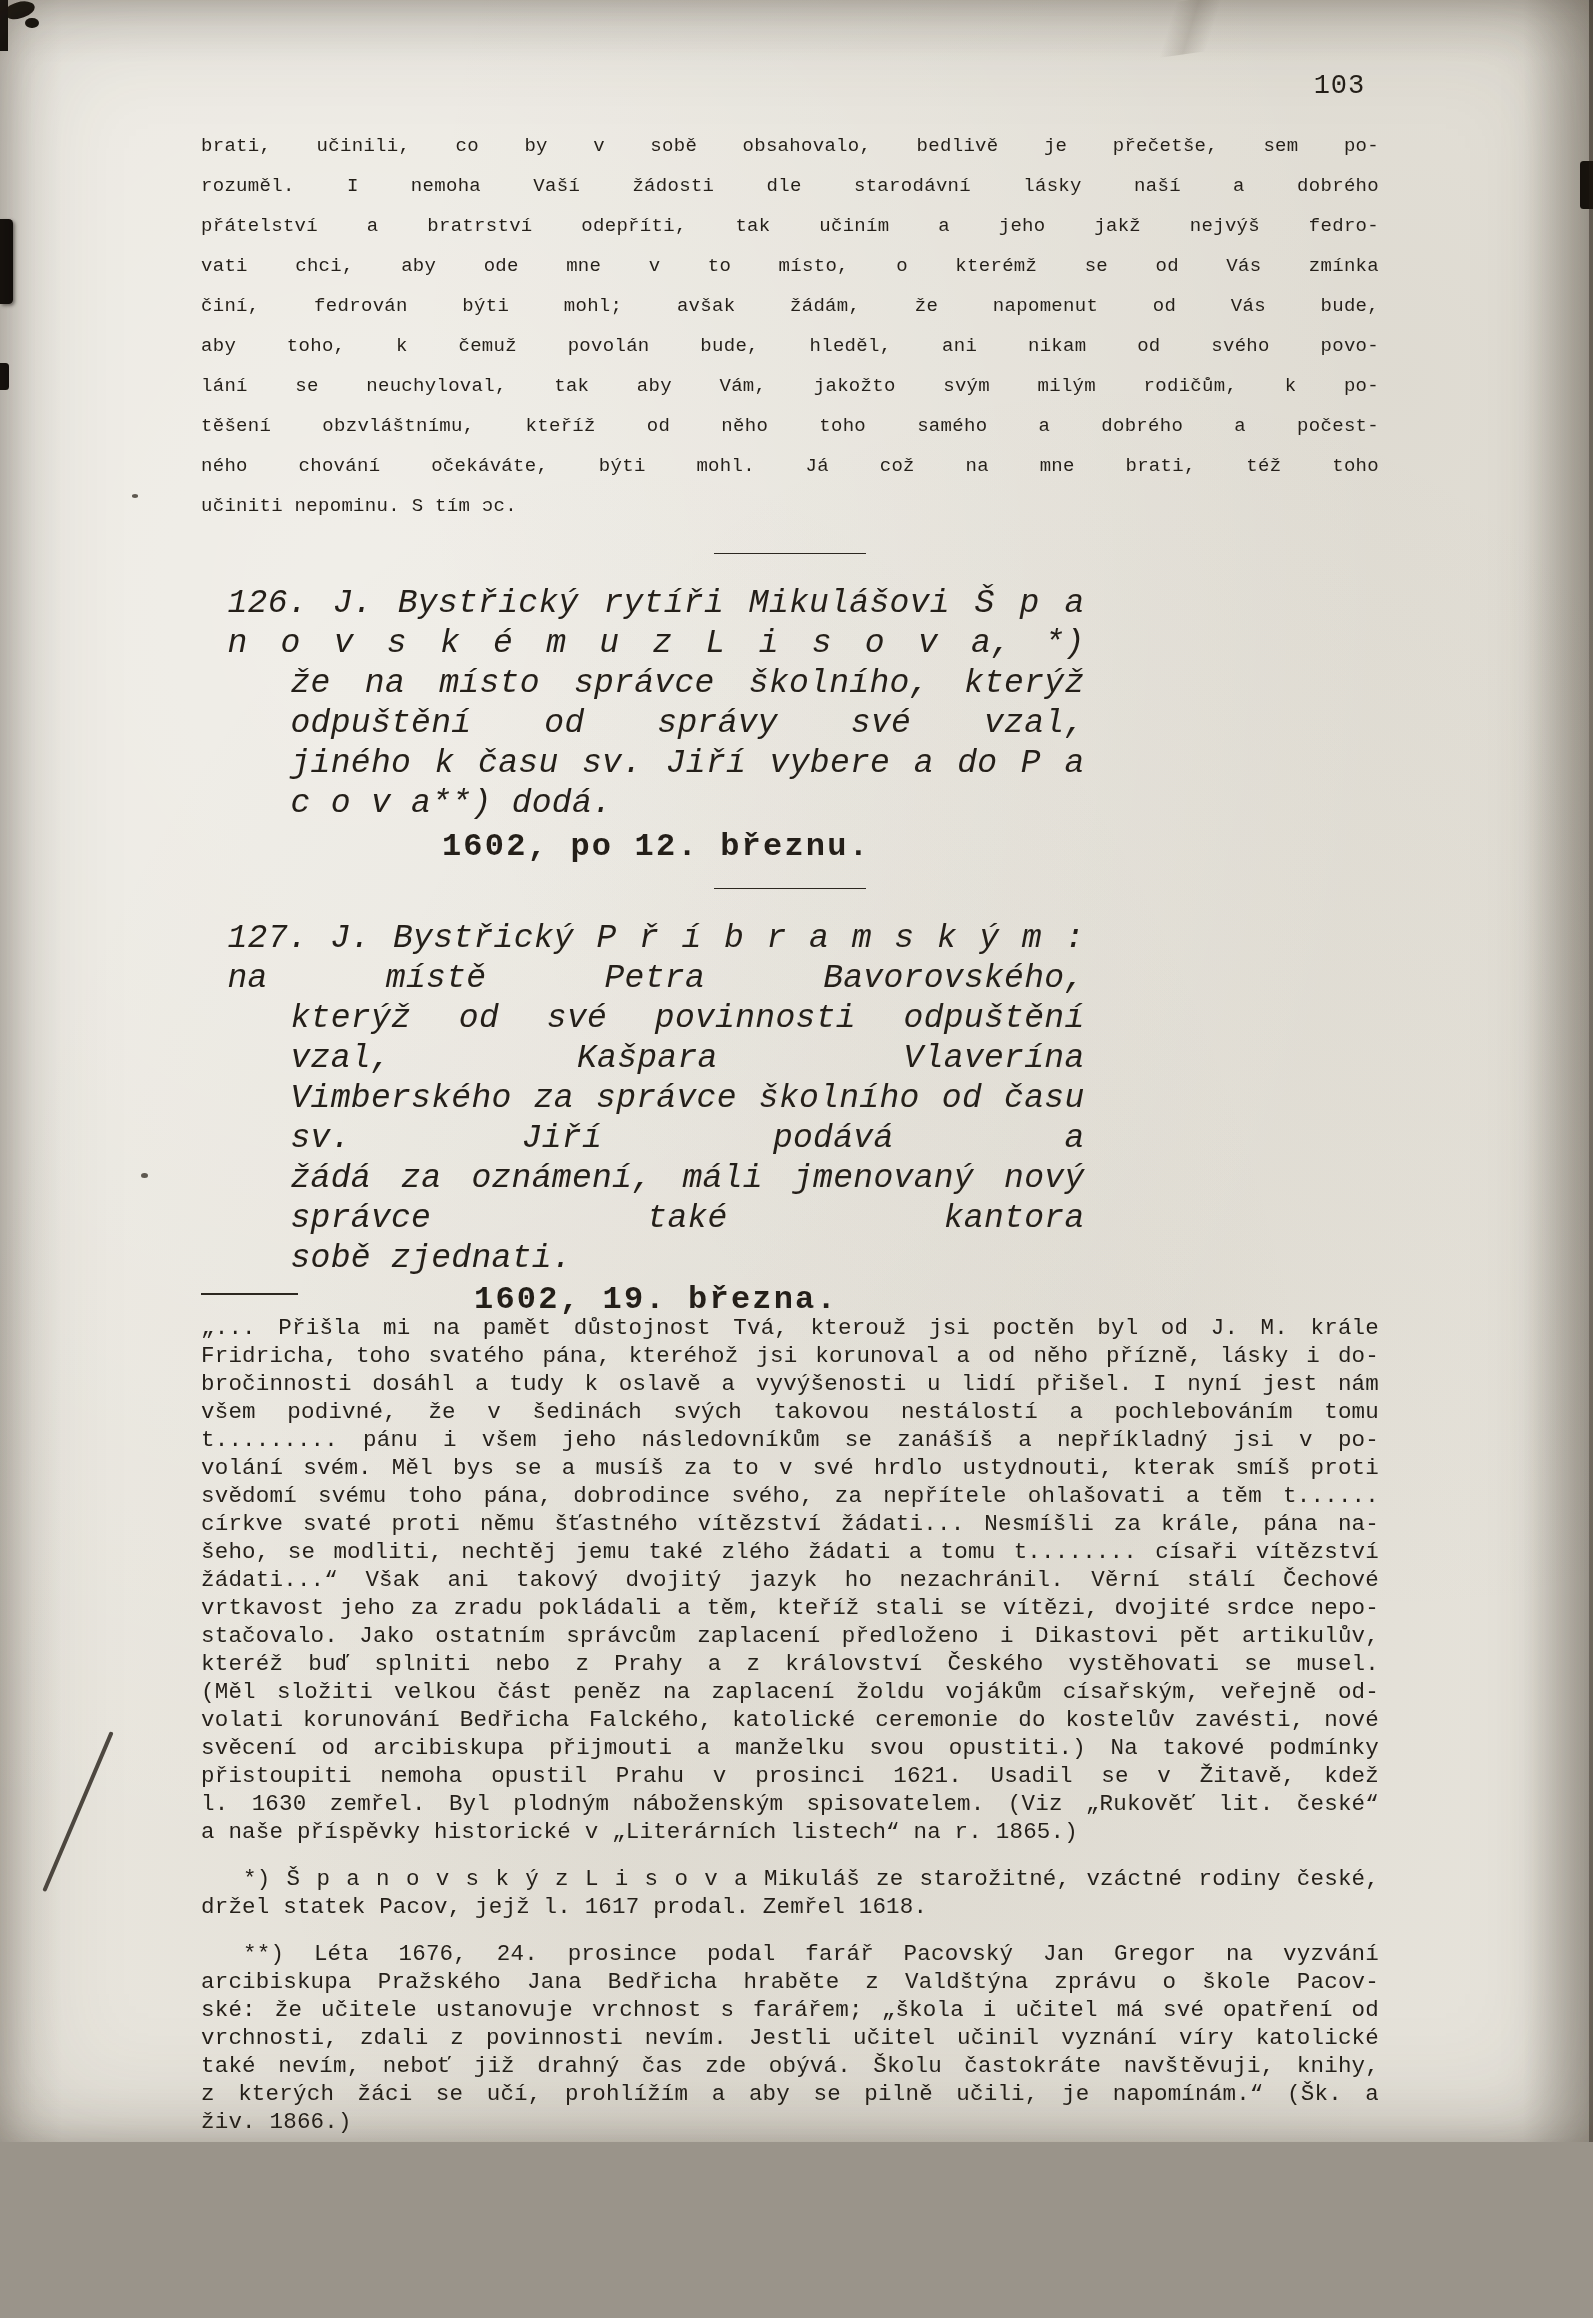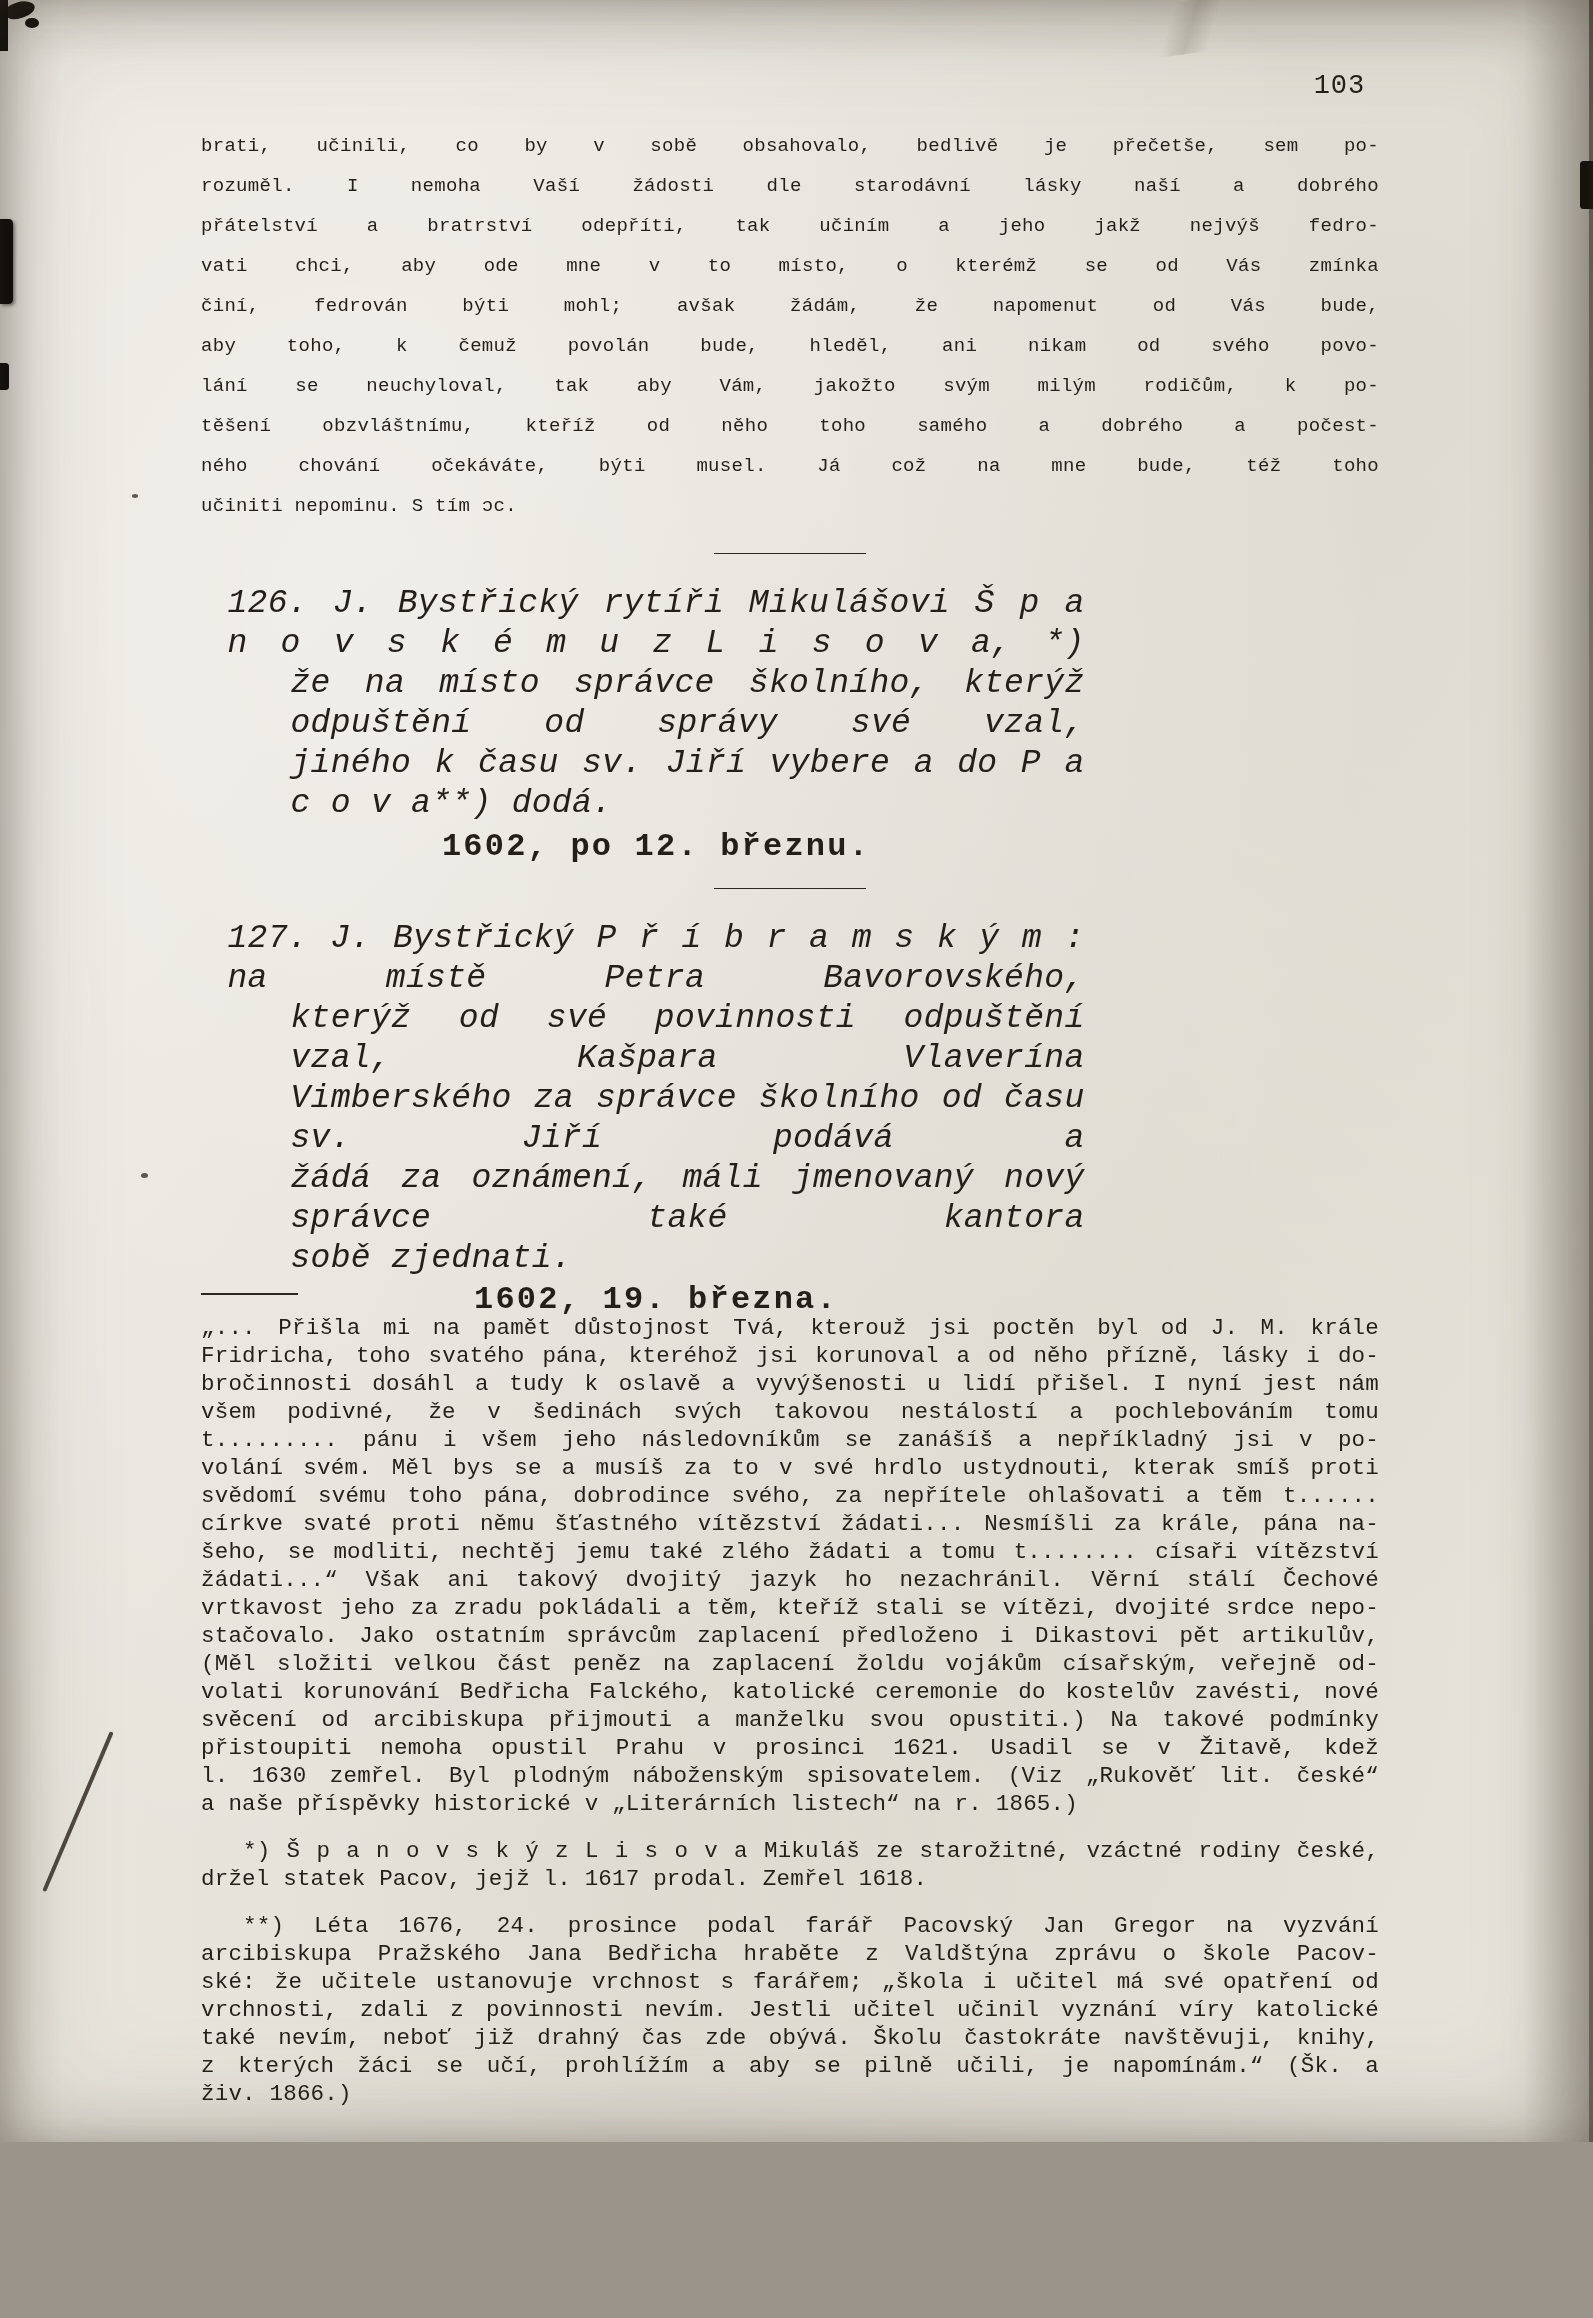--- a/index.html
+++ b/index.html
@@ -118,21 +118,21 @@
     <div class="letter-lines">
 
     <div>brati, učinili, co by v sobě obsahovalo, bedlivě je přečetše, sem po-</div>
         <div>rozuměl. I nemoha Vaší žádosti dle starodávní lásky naší a dobrého</div>
         <div>přátelství a bratrství odepříti, tak učiním a jeho jakž nejvýš fedro-</div>
         <div>vati chci, aby ode mne v to místo, o kterémž se od Vás zmínka</div>
         <div>činí, fedrován býti mohl; avšak žádám, že napomenut od Vás bude,</div>
         <div>aby toho, k čemuž povolán bude, hleděl, ani nikam od svého povo-</div>
         <div>lání se neuchyloval, tak aby Vám, jakožto svým milým rodičům, k po-</div>
         <div>těšení obzvláštnímu, kteříž od něho toho samého a dobrého a počest-</div>
-        <div>ného chování očekáváte, býti musel. Já což na mne bude, též toho</div>
+        <div>ného chování očekáváte, býti mohl. Já což na mne brati, též toho</div>
         <div>učiniti nepominu. S tím ɔc.</div>
       </div>
 
     <div class="divider-center"></div>
 
     <section class="entry entry-126">
       <div class="entry-lines">
 
       <div>126. J. Bystřický rytíři Mikulášovi Š p a n o v s k é m u  z  L i s o v a, *)</div>
           <div>že na místo správce školního, kterýž odpuštění od správy své vzal,</div>
@@ -165,20 +165,21 @@
           <div>bročinnosti dosáhl a tudy k oslavě a vyvýšenosti u lidí přišel. I nyní jest nám</div>
           <div>všem podivné, že v šedinách svých takovou nestálostí a pochlebováním tomu</div>
           <div>t......... pánu i všem jeho následovníkům se zanášíš a nepříkladný jsi v po-</div>
           <div>volání svém. Měl bys se a musíš za to v své hrdlo ustydnouti, kterak smíš proti</div>
           <div>svědomí svému toho pána, dobrodince svého, za nepřítele ohlašovati a těm t......</div>
           <div>církve svaté proti němu šťastného vítězství žádati... Nesmíšli za krále, pána na-</div>
           <div>šeho, se modliti, nechtěj jemu také zlého žádati a tomu t........ císaři vítězství</div>
           <div>žádati...“ Však ani takový dvojitý jazyk ho nezachránil. Věrní stálí Čechové</div>
           <div>vrtkavost jeho za zradu pokládali a těm, kteříž stali se vítězi, dvojité srdce nepo-</div>
           <div>stačovalo. Jako ostatním správcům zaplacení předloženo i Dikastovi pět artikulův,</div>
+          <div>kteréž buď splniti nebo z Prahy a z království Českého vystěhovati se musel.</div>
           <div>(Měl složiti velkou část peněz na zaplacení žoldu vojákům císařským, veřejně od-</div>
           <div>volati korunování Bedřicha Falckého, katolické ceremonie do kostelův zavésti, nové</div>
           <div>svěcení od arcibiskupa přijmouti a manželku svou opustiti.) Na takové podmínky</div>
           <div>přistoupiti nemoha opustil Prahu v prosinci 1621. Usadil se v Žitavě, kdež</div>
           <div>l. 1630 zemřel. Byl plodným náboženským spisovatelem. (Viz „Rukověť lit. české“</div>
           <div>a naše příspěvky historické v „Literárních listech“ na r. 1865.)</div>
         </div>
       <div class="footnote fn-lines indent-first">
 
       <div>*) Š p a n o v s k ý  z  L i s o v a  Mikuláš ze starožitné, vzáctné rodiny české,</div>

